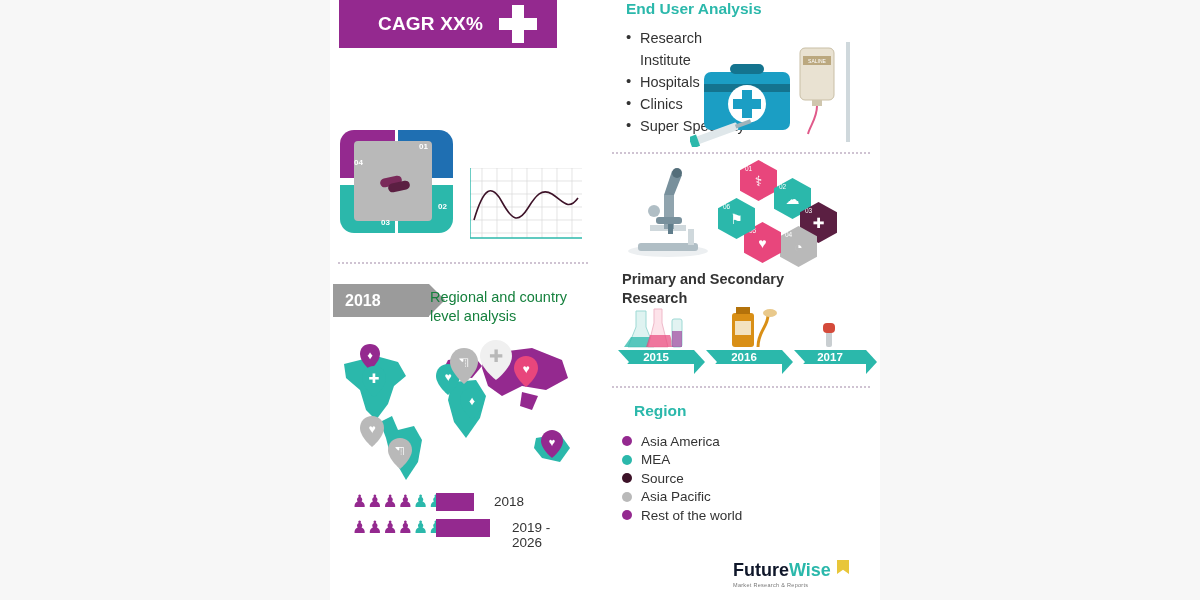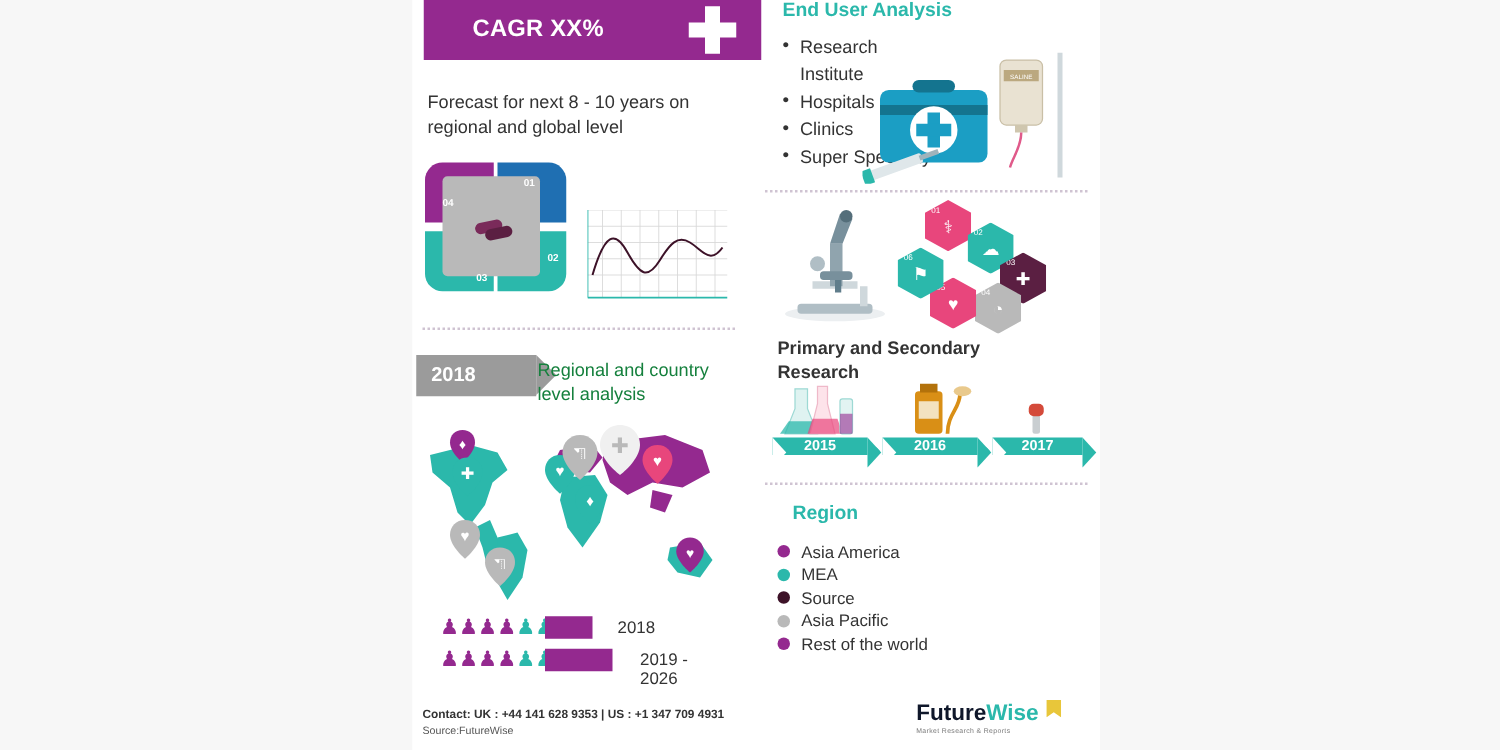--- a/index.html
+++ b/index.html
@@ -17,21 +17,21 @@
     background: #ffffff;
   }
   
   .gutter-left { position:absolute; left:0; top:0; width:330px; height:600px; background:#f7f7f7; }
   .gutter-right { position:absolute; right:0; top:0; width:320px; height:600px; background:#f7f7f7; }
 
   .sheet { position:absolute; left:330px; top:0; width:550px; height:600px; background:#ffffff; }
 
   
   .cagr-banner {
-    position:absolute; left:339px; top:0; width:270px; height:48px;
+    position:absolute; left:339px; top:0; width:218px; height:48px;
     background:#94298f;
     display:flex; align-items:center;
   }
   .cagr-text {
     color:#ffffff; font-weight:bold; font-size:19px; padding-left:39px; letter-spacing:.2px;
   }
   .cagr-cross {
     position:absolute; right:18px; top:3px; width:42px; height:42px;
   }
   .cagr-cross:before, .cagr-cross:after {
@@ -173,21 +173,20 @@
 
   <div class="gutter-left"></div>
   <div class="gutter-right"></div>
   <div class="sheet"></div>
 
   <div class="cagr-banner">
     <span class="cagr-text">CAGR XX%</span>
     <span class="cagr-cross"></span>
   </div>
 
-  <div class="forecast-text">Forecast for next 8 - 10  years on regional and global level</div>
 
   <div class="cycle">
     <div class="cyc-q q04"></div>
     <div class="cyc-q q01"></div>
     <div class="cyc-q q02"></div>
     <div class="cyc-q q03"></div>
     <div class="cycle-inner">
       <div class="pill-icon">
         <span class="p1"></span>
           <span class="p2"></span>
@@ -281,24 +280,20 @@
     </div>
     <div class="prow" style="top:26px;">
       <span class="glyphs">
         <span style="color:#94298f">♟♟♟♟</span><span style="color:#2bb8ab">♟♟♟♟</span>
       </span>
       <span class="bar" style="left:84px; width:54px; background:#94298f;"></span>
       <span class="yr" style="left:160px;">2019 - 2026</span>
     </div>
   </div>
 
-  <div class="contact">
-    <div>Contact:  UK : +44 141 628 9353  |  US :  +1 347 709 4931</div>
-    <div class="source">Source:FutureWise</div>
-  </div>
 
   <div class="logo">
     <div class="name">
       <span class="fu">Future</span><span class="wi">Wise</span>
     </div>
     <div class="tag">Market Research &amp; Reports</div>
     <span class="flag"></span>
   </div>
 
   <div class="rcol">

